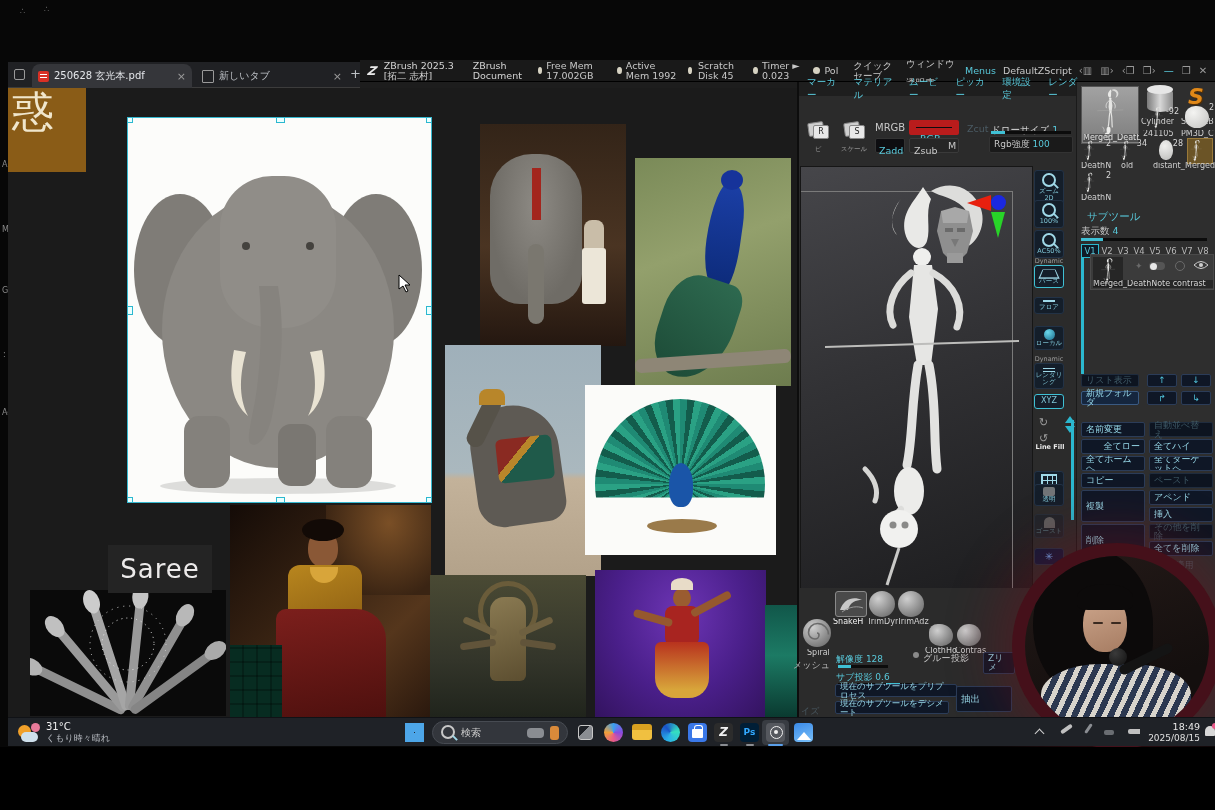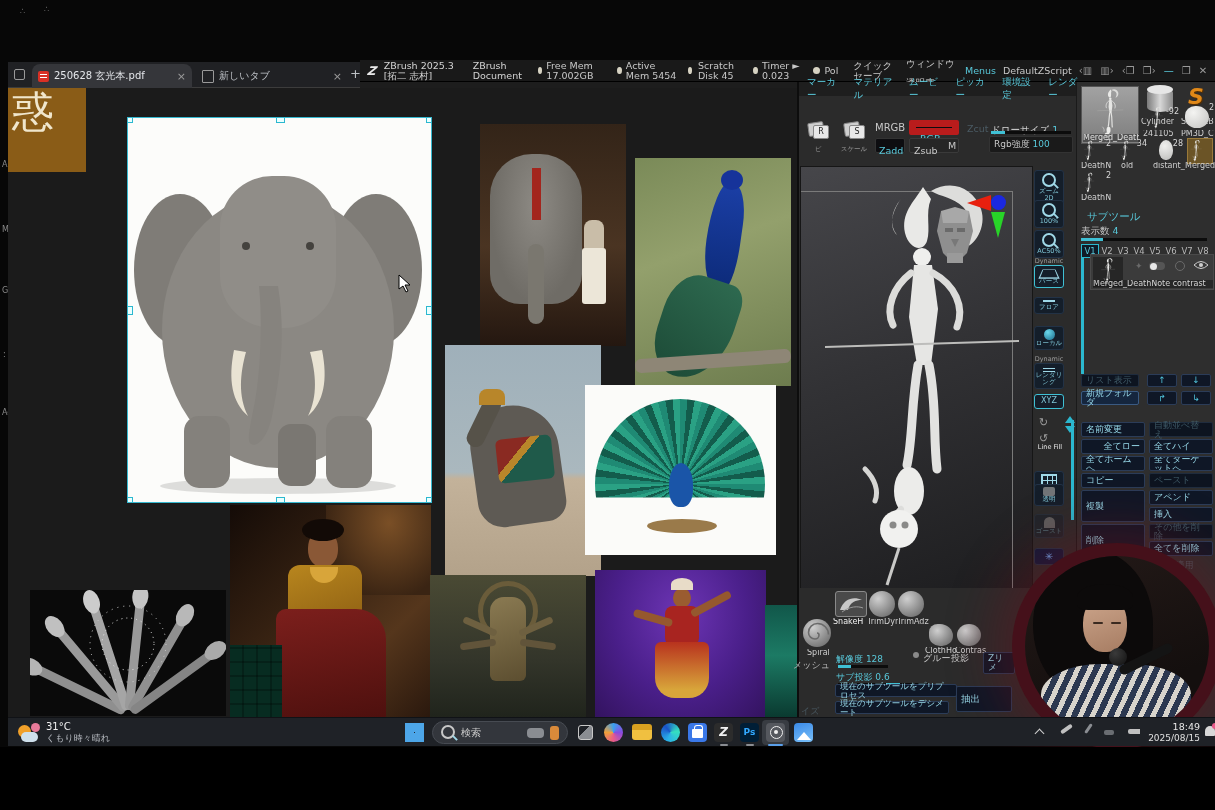--- a/index.html
+++ b/index.html
@@ -150,20 +150,23 @@
       </div>
 
       <div class="imgbox" style="left:577px;top:297px;width:191px;height:170px;background:#fbfbf9;">
         <div class="b" style="left:10px;top:14px;width:170px;height:170px;border-radius:50%;
              background:repeating-conic-gradient(from 240deg at 50% 50%, #1f8a74 0 5deg, #135c4c 5deg 10deg, #2aa184 10deg 15deg);
              clip-path:polygon(0 0,100% 0,100% 58%,0 58%);"></div>
         <div class="b" style="left:84px;top:78px;width:24px;height:44px;background:#1a55a8;border-radius:50% 50% 40% 40%;"></div>
         <div class="b" style="left:62px;top:134px;width:70px;height:14px;background:#9a7a4a;border-radius:50%;"></div>
       </div>
 
+      <div class="imgbox" style="left:100px;top:457px;width:104px;height:48px;background:#242424;display:flex;align-items:center;justify-content:center;">
+        <span style="font-size:26px;color:#eceaea;letter-spacing:1px;">Saree</span>
+      </div>
 
       <div class="imgbox" style="left:222px;top:417px;width:201px;height:212px;background:linear-gradient(135deg,#140b07 0%,#3a2413 45%,#55361c 70%,#2a180d 100%);">
         <div class="b" style="left:96px;top:0;width:105px;height:90px;background:radial-gradient(ellipse at 60% 20%,#7a4f26,#3a2413 75%);"></div>
         <div class="b" style="left:78px;top:24px;width:30px;height:38px;background:#8a5836;border-radius:50% 50% 45% 45%;"></div>
         <div class="b" style="left:72px;top:14px;width:42px;height:22px;background:#120a06;border-radius:50%;"></div>
         <div class="b" style="left:58px;top:60px;width:74px;height:70px;background:linear-gradient(160deg,#b8861e,#8a5c12);border-radius:12px 12px 0 0;"></div>
         <div class="b" style="left:46px;top:104px;width:110px;height:108px;background:linear-gradient(170deg,#7c1f1c,#4e100e);border-radius:10px 30px 0 0;"></div>
         <div class="b" style="left:80px;top:62px;width:28px;height:16px;background:#d8a53a;border-radius:0 0 14px 14px;"></div>
         <div class="b" style="left:0;top:140px;width:52px;height:72px;background:repeating-linear-gradient(0deg,#2a6a5c 0 12px,#1d4f44 12px 14px),repeating-linear-gradient(90deg,#2a6a5c 0 12px,#1d4f44 12px 14px);background-blend-mode:multiply;"></div>
       </div>
@@ -193,21 +196,21 @@
   <div class="b row" style="left:360px;top:60px;width:855px;height:22px;background:#191919;border-bottom:1px solid #000;padding:0 8px;gap:7px;">
     <span style="color:#e8e8e8;font-size:12px;font-style:italic;font-weight:bold;transform:skewX(-12deg);">Z</span>
     <span class="lbl" style="font-size:9.5px;color:#d4d4d4">ZBrush 2025.3 [拓二 志村]</span>
     <span class="lbl" style="font-size:9.5px;color:#d4d4d4">ZBrush Document</span>
     <span class="row" style="gap:4px">
         <span style="width:7px;height:7px;border-radius:50%;background:#d6d2c2;display:inline-block"></span>
         <span class="lbl" style="font-size:9.5px">Free Mem 17.002GB</span>
       </span>
     <span class="row" style="gap:4px">
         <span style="width:7px;height:7px;border-radius:50%;background:#d6d2c2;display:inline-block"></span>
-        <span class="lbl" style="font-size:9.5px">Active Mem 5454</span>
+        <span class="lbl" style="font-size:9.5px">Active Mem 1992</span>
       </span>
     <span class="row" style="gap:6px">
         <span style="width:7px;height:7px;border-radius:50%;background:#d6d2c2;display:inline-block"></span>
         <span class="lbl" style="font-size:9.5px">Scratch Disk 45</span>
       </span>
     <span class="row" style="gap:4px">
         <span style="width:7px;height:7px;border-radius:50%;background:#d6d2c2;display:inline-block"></span>
         <span class="lbl" style="font-size:9.5px">Timer ► 0.023</span>
       </span>
     <span class="row" style="gap:4px">
@@ -351,21 +354,21 @@
           <span class="shelflbl">レンダリング</span>
         </div>
       <div class="shelfbox b" style="left:1px;top:228px;border-color:#3fc0d4;">
           <span class="shelflbl" style="font-size:8px">XYZ</span>
         </div>
       <span class="b" style="left:6px;top:250px;color:#9a9a9a;font-size:11px;">↻</span>
       <span class="b" style="left:6px;top:266px;color:#9a9a9a;font-size:11px;">↺</span>
       <span class="b" style="left:32px;top:250px;width:0;height:0;border-left:5px solid transparent;border-right:5px solid transparent;border-bottom:7px solid #2bb8cf;"></span>
       <span class="b" style="left:32px;top:260px;width:0;height:0;border-left:5px solid transparent;border-right:5px solid transparent;border-top:7px solid #2bb8cf;"></span>
       <div class="b" style="left:38px;top:254px;width:3px;height:100px;background:#2bb8cf;"></div>
-      <span class="b shelfcap" style="left:1px;top:278px;width:32px;color:#e8e8e8;font-weight:normal">Line Fill</span>
+      <span class="b shelfcap" style="left:1px;top:278px;width:32px;color:#e8e8e8;font-weight:bold">Line Fill</span>
       <div class="shelfbox b" style="left:1px;top:286px;margin-top:19px;">
           <span style="width:14px;height:10px;background:linear-gradient(#9fd8e8 1px,transparent 1px),linear-gradient(90deg,#9fd8e8 1px,transparent 1px);background-size:5px 5px;border:1px solid #9fd8e8;"></span>
           <span class="shelflbl">PolyF</span>
         </div>
       <div class="shelfbox b" style="left:1px;top:318px;">
           <span style="width:12px;height:9px;background:#9a9a9a;border-radius:2px;opacity:.7"></span>
           <span class="shelflbl">透明</span>
         </div>
       <div class="shelfbox b" style="left:1px;top:348px;opacity:.45">
           <span style="width:11px;height:11px;border-radius:50% 50% 0 0;background:#9a9a9a;"></span>

